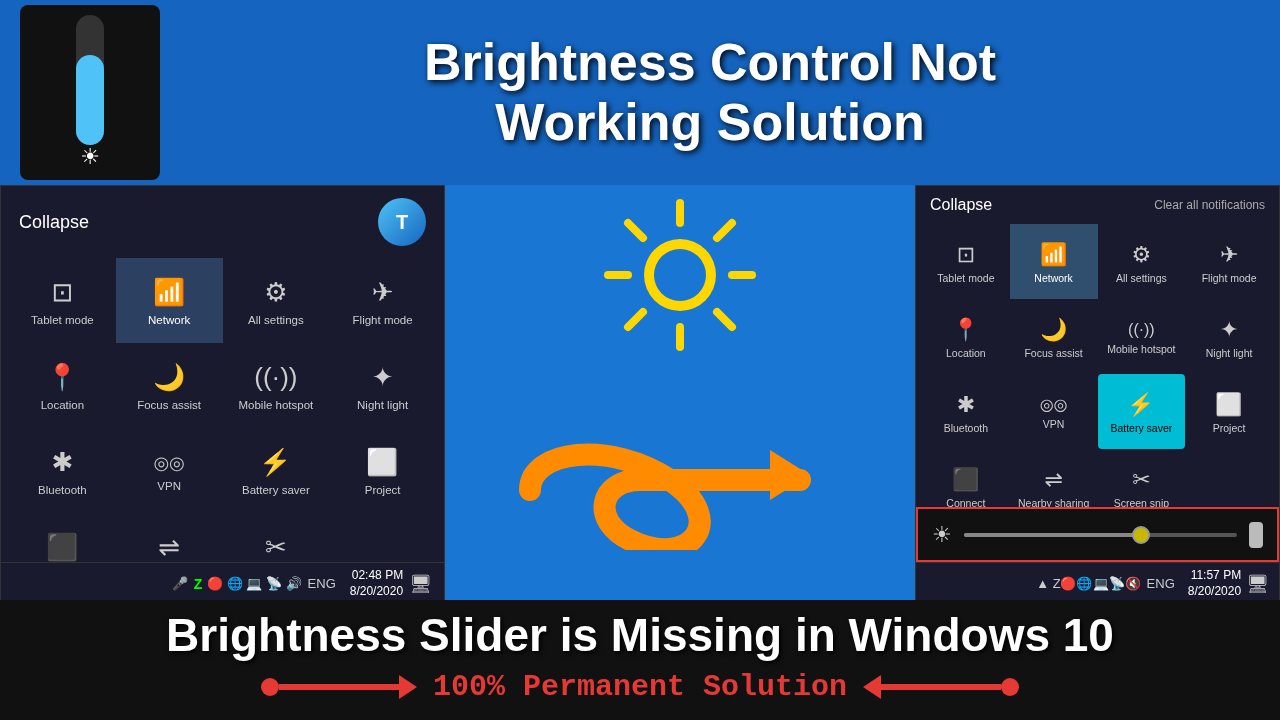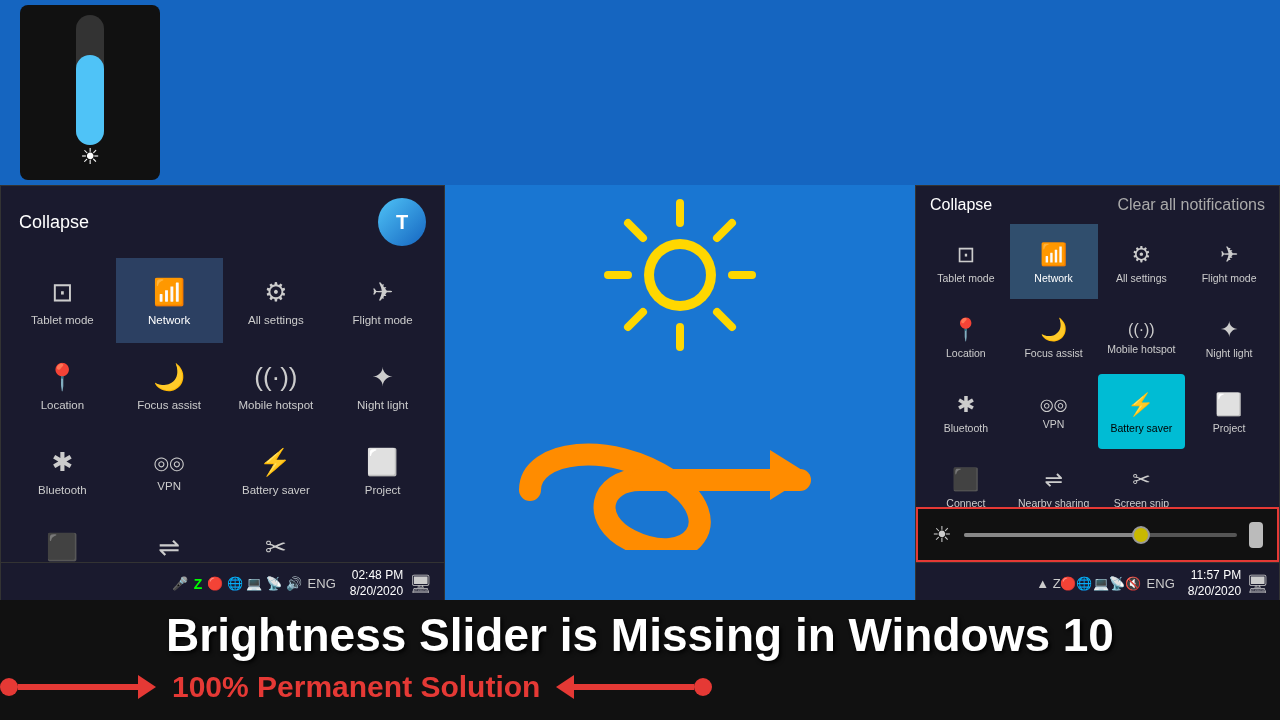--- a/index.html
+++ b/index.html
@@ -330,23 +330,24 @@
       color: #fff;
       font-weight: 900;
       font-size: 46px;
       padding: 8px 0 4px;
       text-shadow: 2px 2px 4px #000;
     }
 
     .bottom-subtitle {
       display: flex;
       align-items: center;
-      justify-content: flex-start;
+      justify-content: center;
       gap: 16px;
       padding: 4px 0;
+      font-family: Liberation Mono, monospace;
     }
 
     .bottom-subtitle-text {
       color: #e53935;
       font-weight: 900;
       font-size: 30px;
     }
 
     .arrow-left, .arrow-right {
       display: flex;
@@ -389,20 +390,24 @@
   </style>
 </head>
 <body>
 
 <div class="title-area">
   <div class="brightness-widget">
     <div class="brightness-bar-bg">
       <div class="brightness-bar-fill"></div>
     </div>
     <span class="brightness-icon-bottom">☀</span>
+  </div>
+  <div class="title-text">
+    <span>Brightness Control Not</span><br>
+    <span>Working Solution</span>
   </div>
 </div>
 
 <div class="middle-area">
 
   <div class="left-panel">
     <div class="panel-header">
       <span>Collapse</span>
       <div class="avatar-circle">T</div>
     </div>
@@ -514,21 +519,21 @@
 
         <polygon points="320,45 280,20 280,70" fill="#FF8C00"></polygon>
         <line x1="150" y1="50" x2="310" y2="50" stroke="#FF8C00" stroke-width="22" stroke-linecap="round"></line>
       </svg>
     </div>
   </div>
 
   <div class="right-panel">
     <div class="right-panel-header">
       <span>Collapse</span>
-      <span style="font-size:16px; color:#aaa;">Clear all notifications</span>
+      <span style="font-size:12px; color:#aaa;">Clear all notifications</span>
     </div>
     <div class="right-grid">
 
       <div class="right-qa-btn">
         <div class="rqa-icon">⊡</div>
         <div class="rqa-label">Tablet mode</div>
       </div>
       <div class="right-qa-btn active">
         <div class="rqa-icon">📶</div>
         <div class="rqa-label">Network</div>

